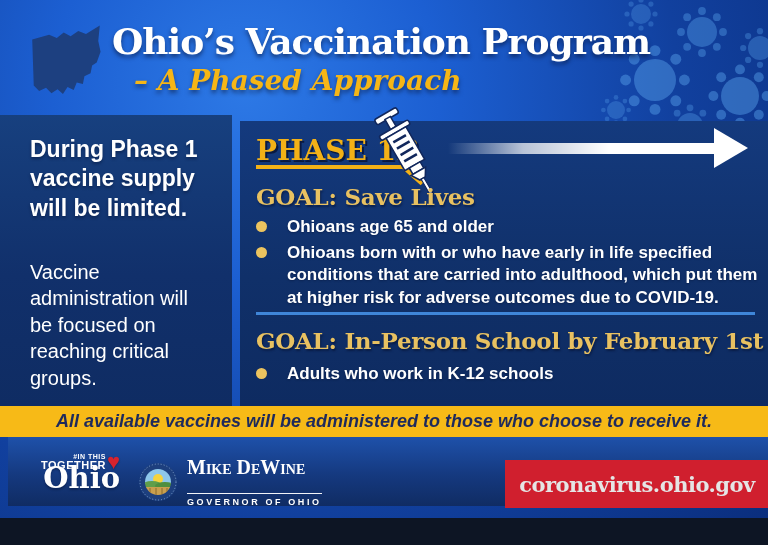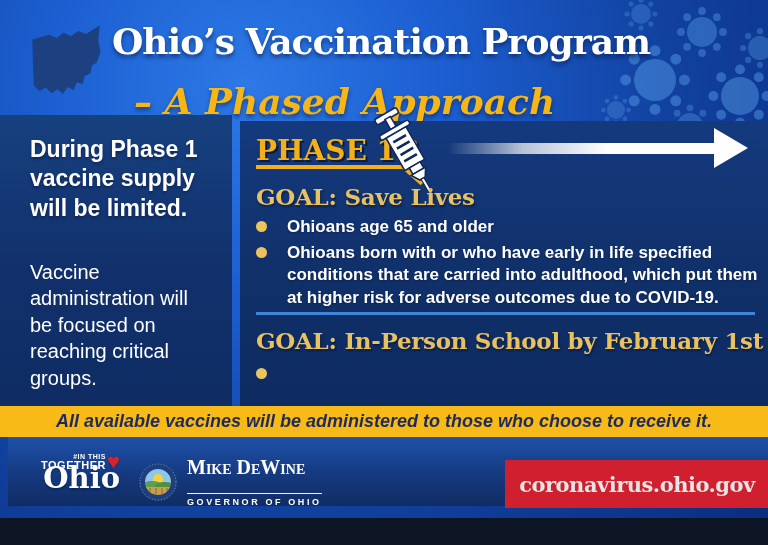--- a/index.html
+++ b/index.html
@@ -10,22 +10,22 @@
   }
   
   .viruses{position:absolute;top:0;left:0;pointer-events:none;}
   .ohio-shape{position:absolute;left:27px;top:21px;width:78px;height:86px;}
   .title{
     position:absolute;left:112px;top:20px;
     font-family:"DejaVu Serif",serif;font-weight:700;font-size:36px;color:#ffffff;
     letter-spacing:-1px;text-shadow:0 3px 4px rgba(5,15,45,.55);white-space:nowrap;
   }
   .subtitle{
-    position:absolute;left:134px;top:80px;
-    font-family:"DejaVu Serif",serif;font-weight:700;font-style:italic;font-size:36px;
+    position:absolute;left:134px;top:64px;
+    font-family:"DejaVu Serif",serif;font-weight:700;font-style:italic;font-size:28px;
     color:#f6b616;text-shadow:0 3px 4px rgba(5,15,45,.5);white-space:nowrap;
   }
   
   .sidebar{
     position:absolute;left:0;top:115px;width:232px;height:291px;
     background:linear-gradient(180deg,#17407f 0%,#11306b 55%,#0f2c63 100%);
   }
   .sidebar-emphasis{
     position:absolute;left:30px;top:20px;width:192px;
     font-size:23px;font-weight:700;color:#ffffff;line-height:1.28;
@@ -199,20 +199,21 @@
       </div>
     </div>
 
     <div class="section-divider"></div>
 
     <div class="goal goal-2">GOAL: In-Person School by February 1st</div>
 
     <div class="bullet-list bullet-list-2">
       <div class="bullet">
         <span class="dot"></span>
+        <span class="bullet-text">Adults who work in K-12 schools</span>
       </div>
     </div>
   </div>
 
   <div class="banner">
     <span class="banner-text">All available vaccines will be administered to those who choose to receive it.</span>
   </div>
 
   <div class="footer">
 

